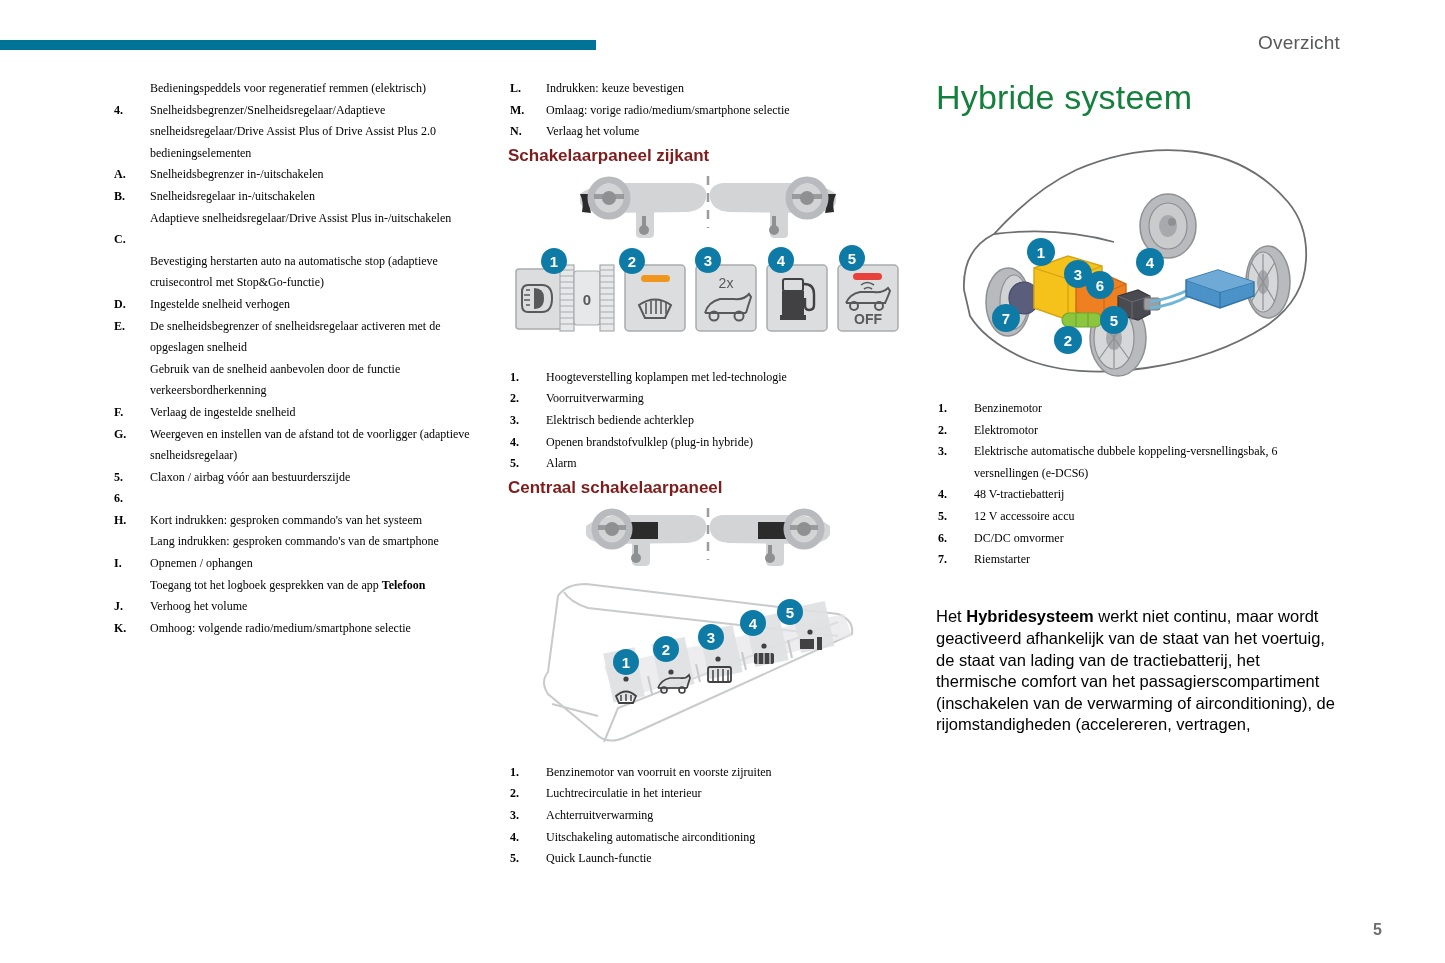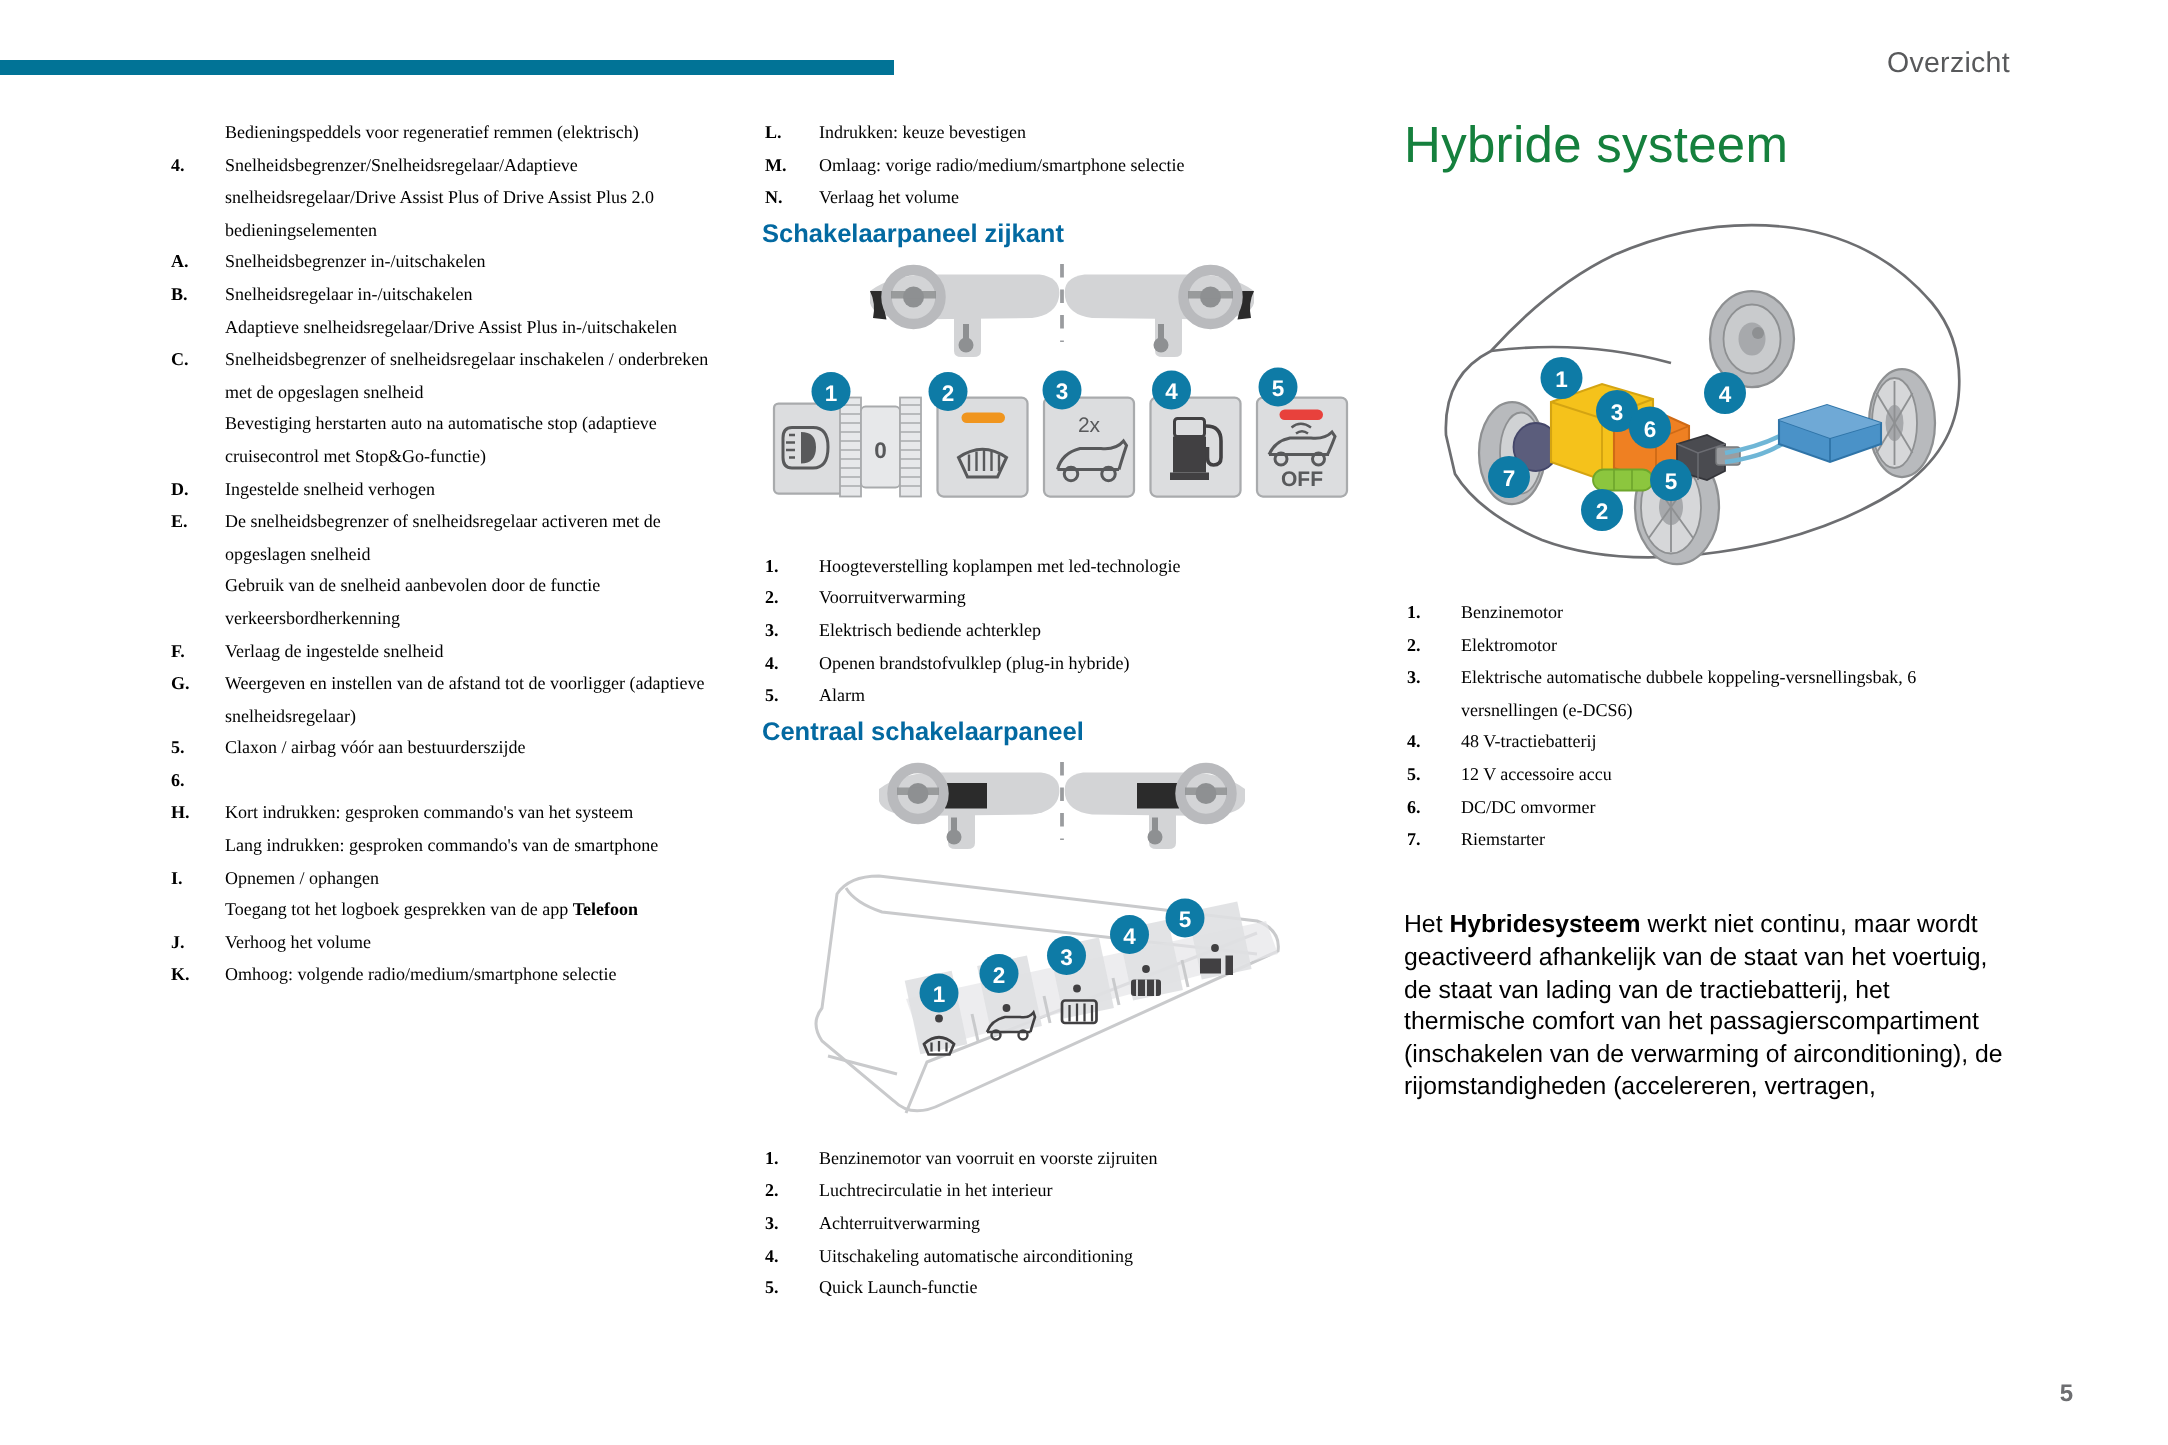--- a/index.html
+++ b/index.html
@@ -57,21 +57,21 @@
     font-weight: bold;
     text-align: left;
     padding-left: 2px;
   }
   .defval { flex: 1 1 auto; }
 
   h2.section {
     font-size: 17px;
     font-weight: bold;
     margin: 2px 0 6px 0;
-    color: #0369a1;
+    color: #7f1d1d;
     line-height: 21px;
   }
   h1.chapter {
     font-size: 34px;
     font-weight: normal;
     color: #15803d;
     margin: 0 0 14px 0;
     line-height: 38px;
     letter-spacing: 0.2px;
   }
@@ -125,21 +125,20 @@
         <div class="defrow">
           <div class="defkey">B.</div>
           <div class="defval">Snelheidsregelaar in-/uitschakelen</div>
         </div>
         <div class="defrow">
           <div class="defkey"></div>
           <div class="defval">Adaptieve snelheidsregelaar/Drive Assist Plus in-/uitschakelen</div>
         </div>
         <div class="defrow">
           <div class="defkey">C.</div>
-          <div class="defval">Snelheidsbegrenzer of snelheidsregelaar inschakelen / onderbreken met de opgeslagen snelheid</div>
         </div>
         <div class="defrow">
           <div class="defkey"></div>
           <div class="defval">Bevestiging herstarten auto na automatische stop (adaptieve cruisecontrol met Stop&amp;Go-functie)</div>
         </div>
         <div class="defrow">
           <div class="defkey">D.</div>
           <div class="defval">Ingestelde snelheid verhogen</div>
         </div>
         <div class="defrow">

